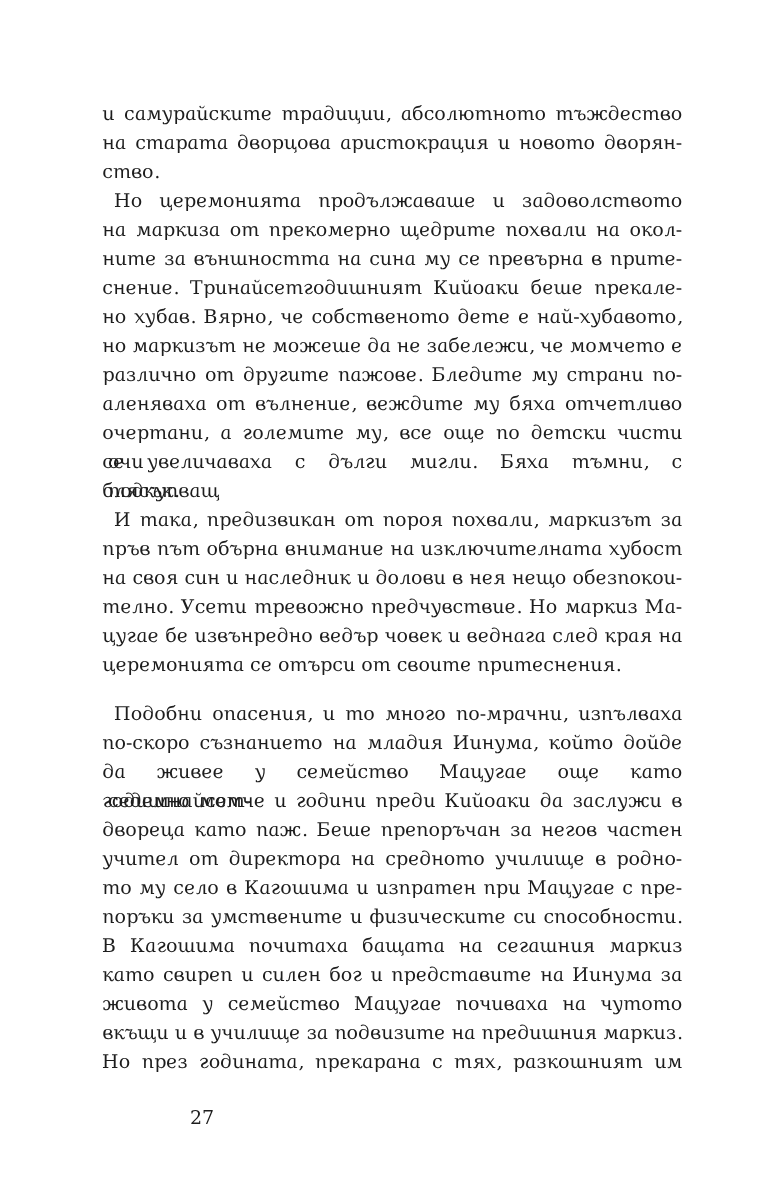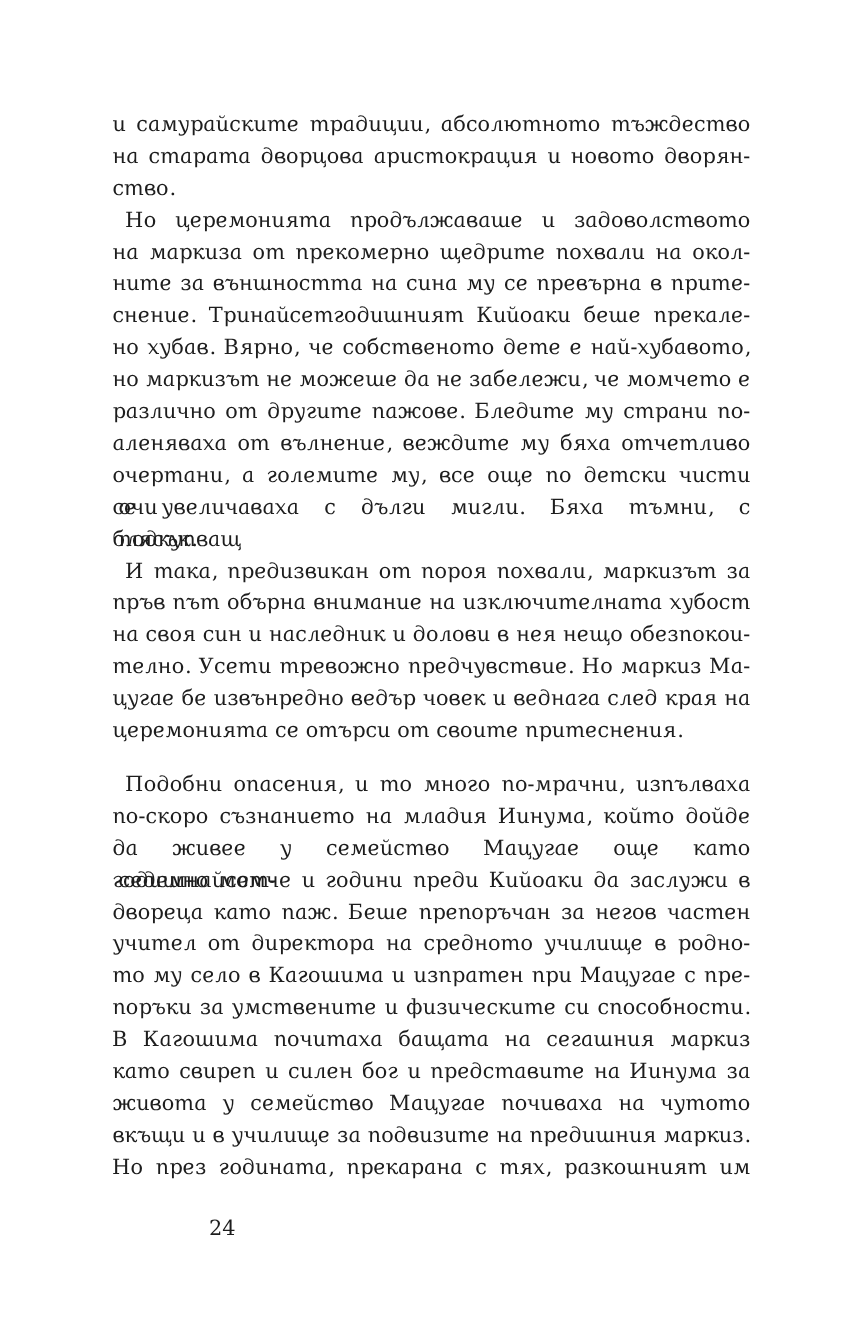--- a/index.html
+++ b/index.html
@@ -101,14 +101,14 @@
         <div class="line">учител от директора на средното училище в родно-</div>
         <div class="line">то му село в Кагошима и изпратен при Мацугае с пре-</div>
         <div class="line">поръки за умствените и физическите си способности.</div>
         <div class="line">В Кагошима почитаха бащата на сегашния маркиз</div>
         <div class="line">като свиреп и силен бог и представите на Иинума за</div>
         <div class="line">живота у семейство Мацугае почиваха на чутото</div>
         <div class="line">вкъщи и в училище за подвизите на предишния маркиз.</div>
         <div class="line">Но през годината, прекарана с тях, разкошният им</div>
       </div>
     </div>
-  <div class="page-number">24</div>
+  <div class="page-number">27</div>
 </div>
 
 </body></html>

